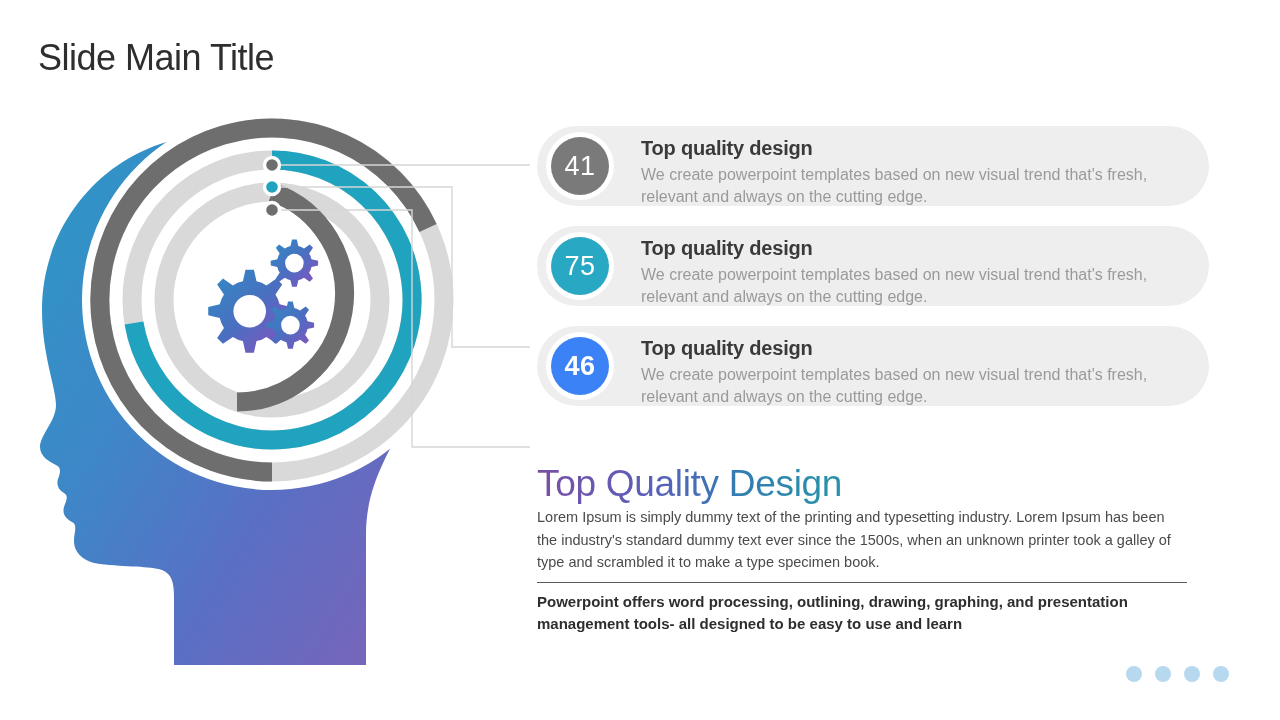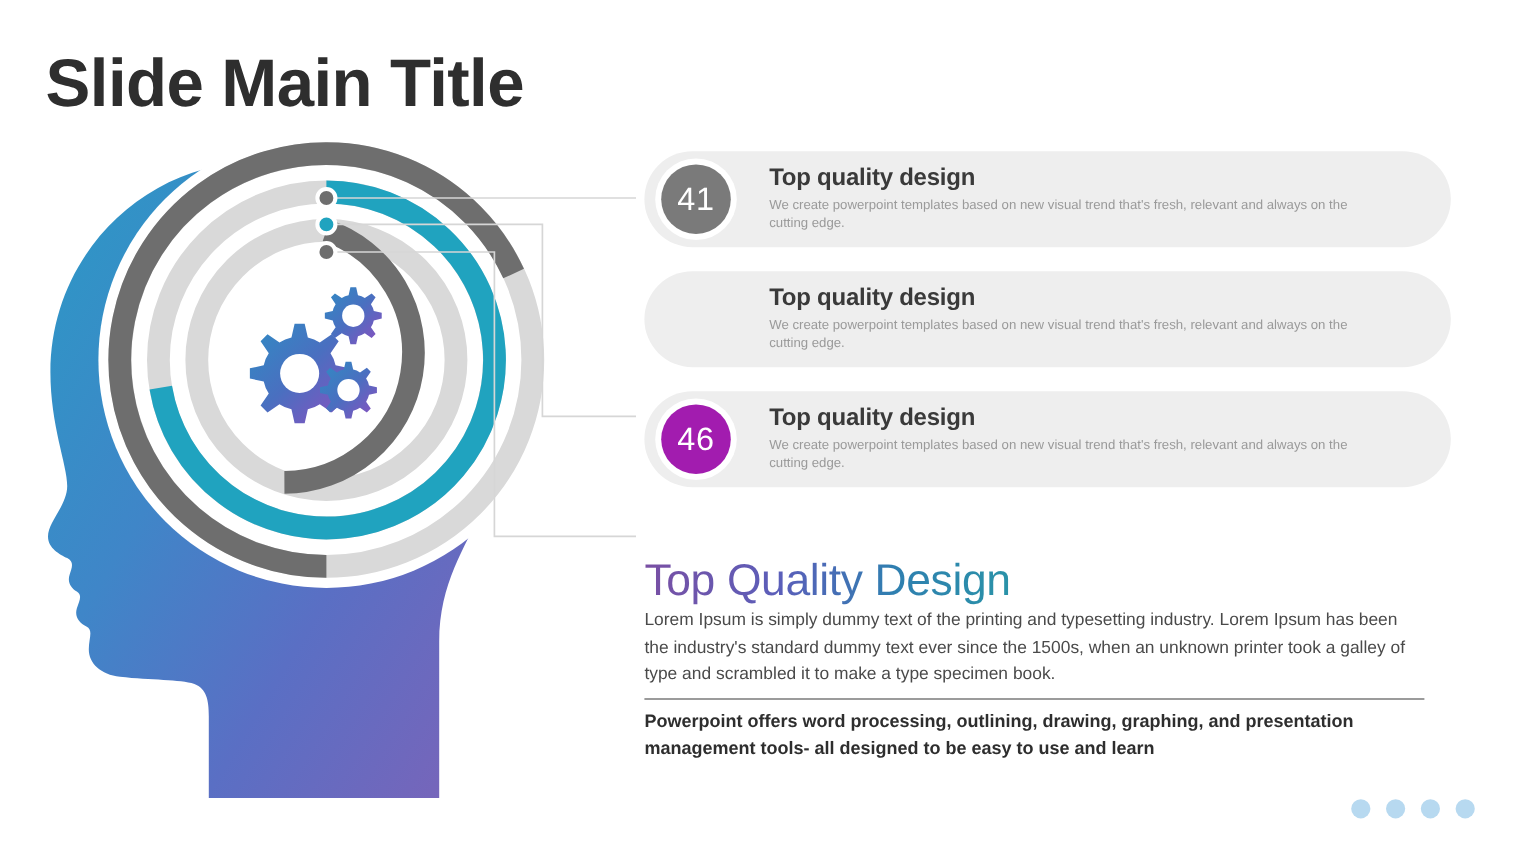--- a/index.html
+++ b/index.html
@@ -14,22 +14,22 @@
     overflow: hidden;
     font-family: "Liberation Sans", sans-serif;
     -webkit-font-smoothing: antialiased;
   }
 
   
   #slide-title {
     position: absolute;
     left: 38px;
     top: 38px;
-    font-size: 56px;
-    font-weight: bold;
+    font-size: 36px;
+    font-weight: normal;
     color: #2e2e2e;
     letter-spacing: -0.5px;
     line-height: 1.1;
     white-space: nowrap;
   }
 
   
   #brain-graphic {
     position: absolute;
     left: 0px;
@@ -86,21 +86,21 @@
     right: 40px;
   }
   .card-title {
     font-size: 20px;
     font-weight: bold;
     color: #3a3a3a;
     line-height: 1.25;
     letter-spacing: -0.2px;
   }
   .card-desc {
-    font-size: 11px;
+    font-size: 16px;
     color: #9a9a9a;
     line-height: 1.36;
     margin-top: 3px;
     max-width: 510px;
   }
 
   
   #lower-block {
     position: absolute;
     left: 537px;
@@ -300,29 +300,32 @@
   <div class="card-badge-ring">
     <div class="card-badge" style="background: rgb(122, 122, 122);">41</div>
   </div>
   <div class="card-body">
     <div class="card-title">Top quality design</div>
     <div class="card-desc">We create powerpoint templates based on new visual trend that's fresh, relevant and always on the cutting edge.</div>
   </div>
 </div>
 
 <div class="card" id="card-1">
+  <div class="card-badge-ring">
+    <div class="card-badge" style="background: rgb(41, 168, 196);">75</div>
+  </div>
   <div class="card-body">
     <div class="card-title">Top quality design</div>
     <div class="card-desc">We create powerpoint templates based on new visual trend that's fresh, relevant and always on the cutting edge.</div>
   </div>
 </div>
 
 <div class="card" id="card-2">
   <div class="card-badge-ring">
-    <div class="card-badge" style="background: #a21caf;">46</div>
+    <div class="card-badge" style="background: #3b82f6; font-weight: bold;">46</div>
   </div>
   <div class="card-body">
     <div class="card-title">Top quality design</div>
     <div class="card-desc">We create powerpoint templates based on new visual trend that's fresh, relevant and always on the cutting edge.</div>
   </div>
 </div>
 
 <div id="lower-block">
   <div id="lower-heading">Top Quality Design</div>
   <div id="lower-paragraph">Lorem Ipsum is simply dummy text of the printing and typesetting industry. Lorem Ipsum has been the industry's standard dummy text ever since the 1500s, when an unknown printer took a galley of type and scrambled it to make a type specimen book.</div>

